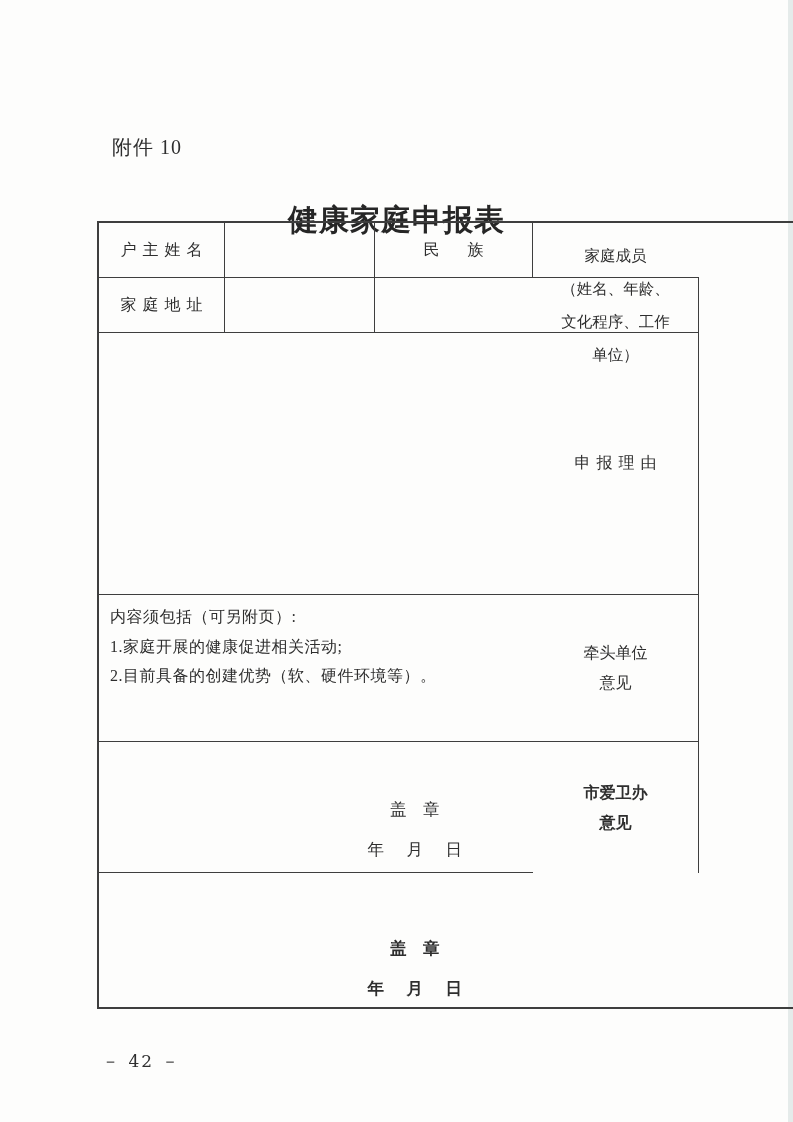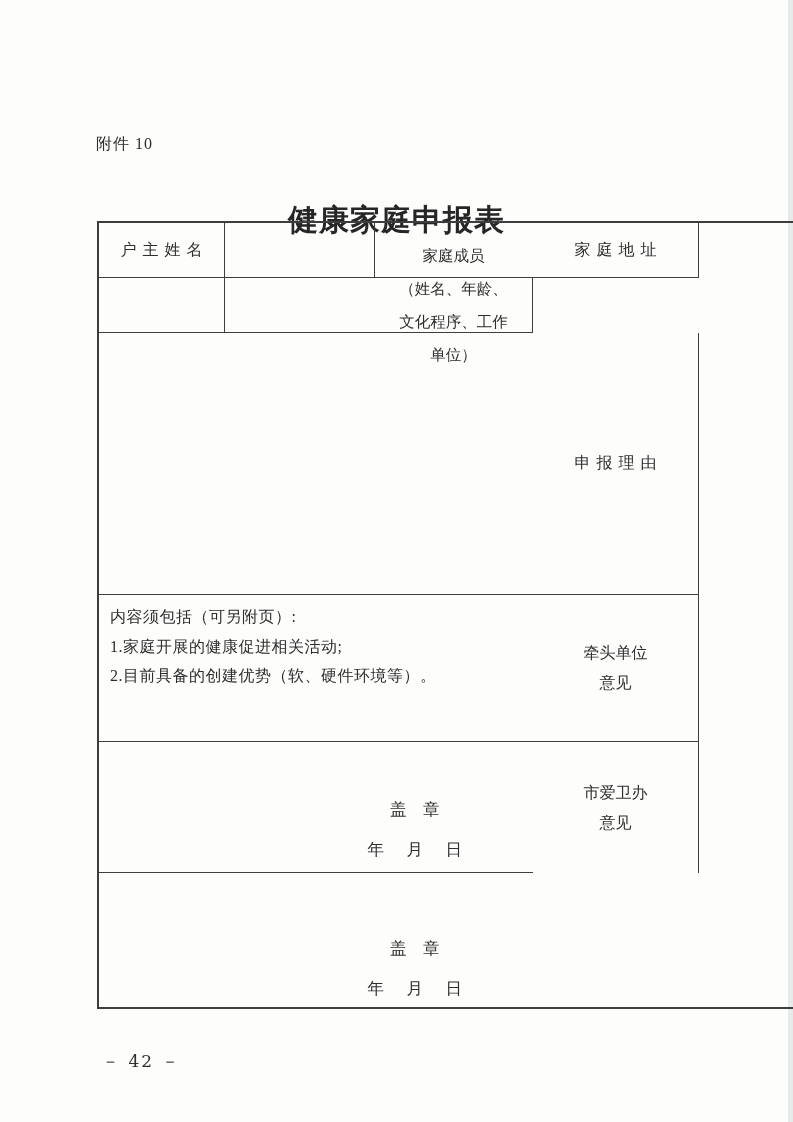--- a/index.html
+++ b/index.html
@@ -10,43 +10,43 @@
     background: #fdfdfc;
     font-family: "Liberation Serif", "DejaVu Serif", serif;
     color: #2e2e2e;
     overflow: hidden;
   }
   .scan-edge-right {
     position: absolute; top: 0; right: 0; width: 5px; height: 1122px;
     background: #d2dcdb; opacity: .55;
   }
   .attachment-label {
-    position: absolute; left: 96px; top: 134px;
-    font-size: 16px; letter-spacing: 1px;
+    position: absolute; left: 112px; top: 134px;
+    font-size: 20px; letter-spacing: 1px;
   }
   .doc-title {
     position: absolute; left: 0; top: 176px; width: 100%;
     text-align: center; font-size: 30px; font-weight: bold;
     letter-spacing: 1px; color: #262626; margin-top: 24px;
   }
   .form-table {
     position: absolute; left: 97px; top: 221px;
     width: 708px; height: 788px;
     display: grid;
     grid-template-columns: 126px 150px 158px 166px;
     grid-template-rows: 55px 55px 262px 147px 131px 138px;
     border: 2px solid #3e3e3e;
   }
   .cell {
     border-right: 1px solid #3e3e3e;
     border-bottom: 1px solid #3e3e3e;
     position: relative;
   }
   .cell.no-r { border-right: none; }
-  .cell.no-b { border-bottom: none; }
+  .cell.no-b { border-bottom: none; font-weight: bold; }
   .span3 { grid-column: span 3; }
   .label-cell {
     display: flex; flex-direction: column;
     align-items: center; justify-content: center;
     font-size: 16px; text-align: center;
   }
   .spaced { letter-spacing: 6px; text-indent: 6px; }
   .members-label { line-height: 33px; font-size: 15.5px; text-align: right; }
   .two-line { line-height: 30px; }
   .reason-content {
@@ -72,20 +72,21 @@
 <div class="scan-edge-right"></div>
 
 <div class="attachment-label">附件 10</div>
 
 <div class="doc-title">健康家庭申报表</div>
 
 <div class="form-table">
 
   <div class="cell label-cell spaced">户主姓名</div>
   <div class="cell"></div>
+  <div class="cell label-cell spaced">民　族</div>
   <div class="cell no-r"></div>
 
   <div class="cell label-cell spaced">家庭地址</div>
   <div class="cell"></div>
   <div class="cell no-r"></div>
 
   <div class="cell label-cell members-label">
     <span>家庭成员</span>
     <span>（姓名、年龄、</span>
     <span>文化程序、工作</span>

